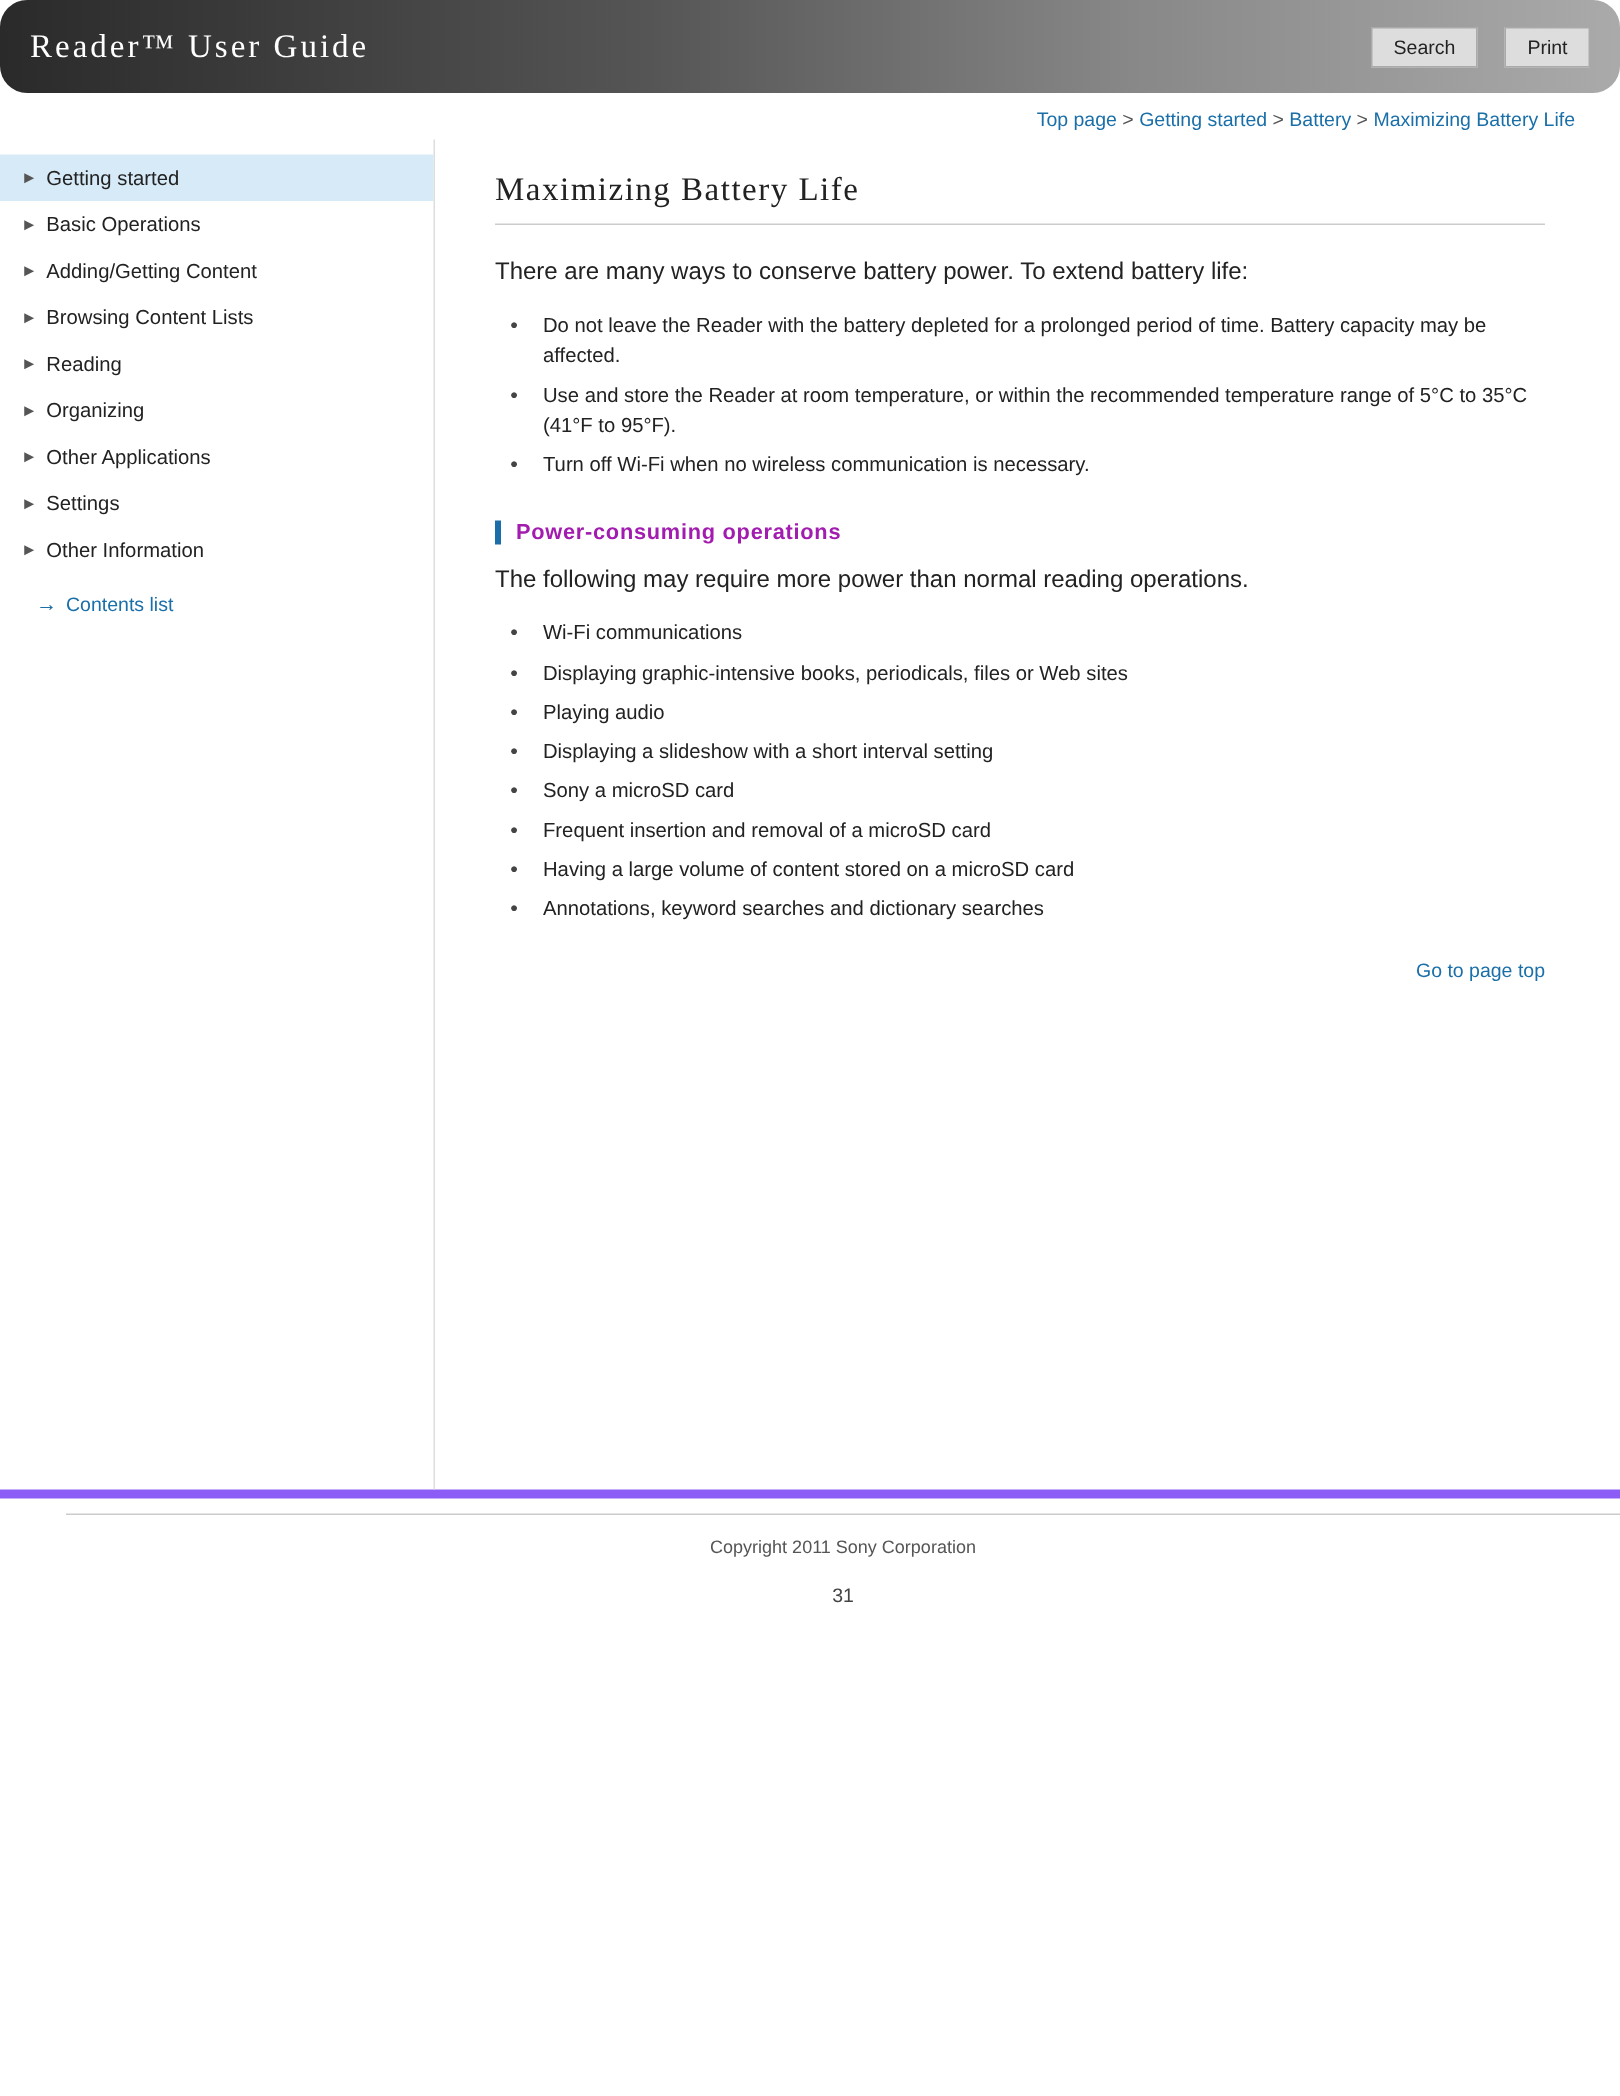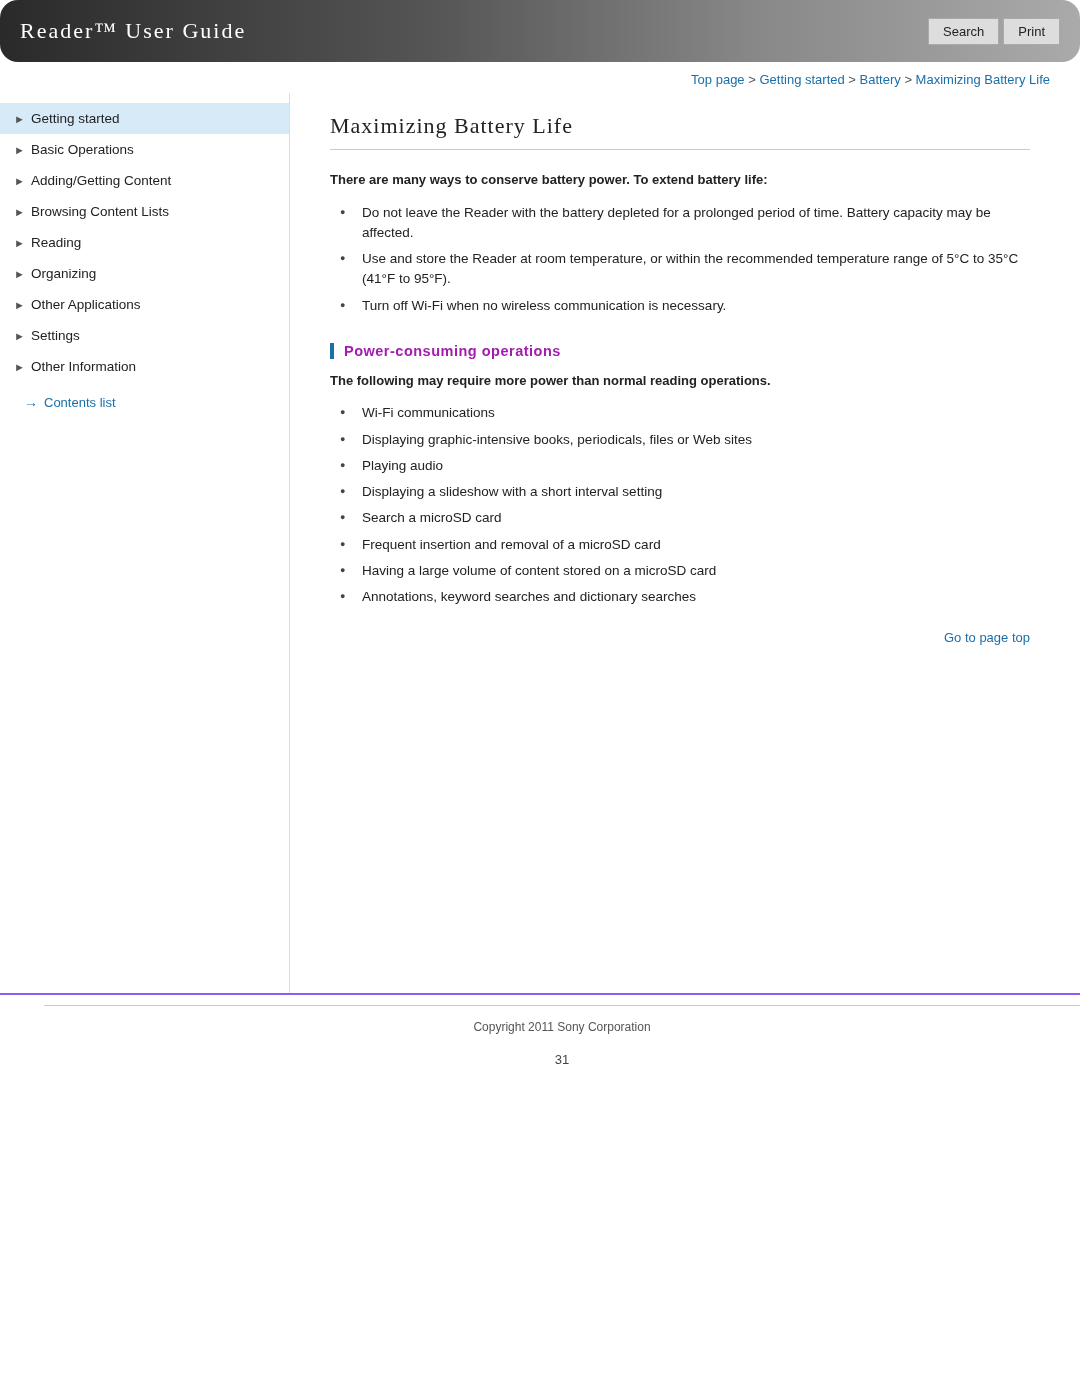--- a/index.html
+++ b/index.html
@@ -24,21 +24,21 @@
     }
     .header-title {
       color: #fff;
       font-size: 22px;
       font-family: Georgia, serif;
       letter-spacing: 2px;
       font-weight: normal;
     }
     .header-buttons {
       display: flex;
-      gap: 4px;
+      gap: 18px;
       padding-left: 28px;
     }
     .header-btn {
       background: #ddd;
       border: 1px solid #aaa;
       padding: 5px 14px;
       font-size: 13px;
       cursor: pointer;
       color: #222;
     }
@@ -112,24 +112,23 @@
       font-weight: normal;
       font-family: Georgia, serif;
       letter-spacing: 1px;
       border-bottom: 1px solid #ccc;
       padding-bottom: 10px;
       margin-bottom: 20px;
       margin-top: 10px;
     }
 
     .intro-text {
-      font-size: 13px;
+      font-size: 16px;
       margin-bottom: 10px;
       line-height: 1.5;
-      font-weight: bold;
     }
 
     .bullet-list {
       list-style: none;
       margin: 0 0 20px 10px;
     }
     .bullet-list li {
       position: relative;
       padding: 3px 0 3px 22px;
       font-size: 13.5px;
@@ -262,30 +261,30 @@
 
     <h2 class="section-heading">Power-consuming operations</h2>
 
     <p class="intro-text">The following may require more power than normal reading operations.</p>
 
     <ul class="bullet-list">
       <li>Wi-Fi communications</li>
       <li>Displaying graphic-intensive books, periodicals, files or Web sites</li>
       <li>Playing audio</li>
       <li>Displaying a slideshow with a short interval setting</li>
-      <li>Search a microSD card</li>
+      <li>Sony a microSD card</li>
       <li>Frequent insertion and removal of a microSD card</li>
       <li>Having a large volume of content stored on a microSD card</li>
       <li>Annotations, keyword searches and dictionary searches</li>
     </ul>
 
     <div class="go-to-top">
       <a href="#">Go to page top</a>
     </div>
   </main>
 </div>
 
-<div style="border-top: 2px solid #8b5cf6; margin: 0 0 0 0; padding-left: 44px;">
+<div style="border-top: 6px solid #8b5cf6; margin: 0 0 0 0; padding-left: 44px;">
   <div class="footer">
     <span>Copyright 2011 Sony Corporation</span>
   </div>
   <div class="page-number">31</div>
 </div>
 
 </body></html>

